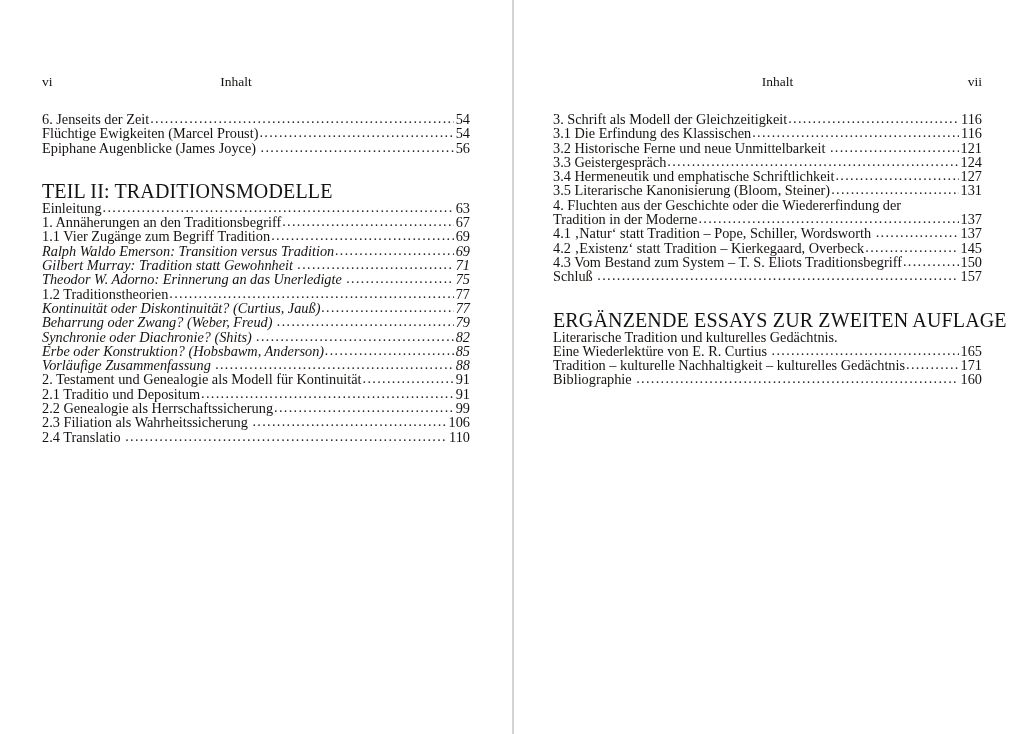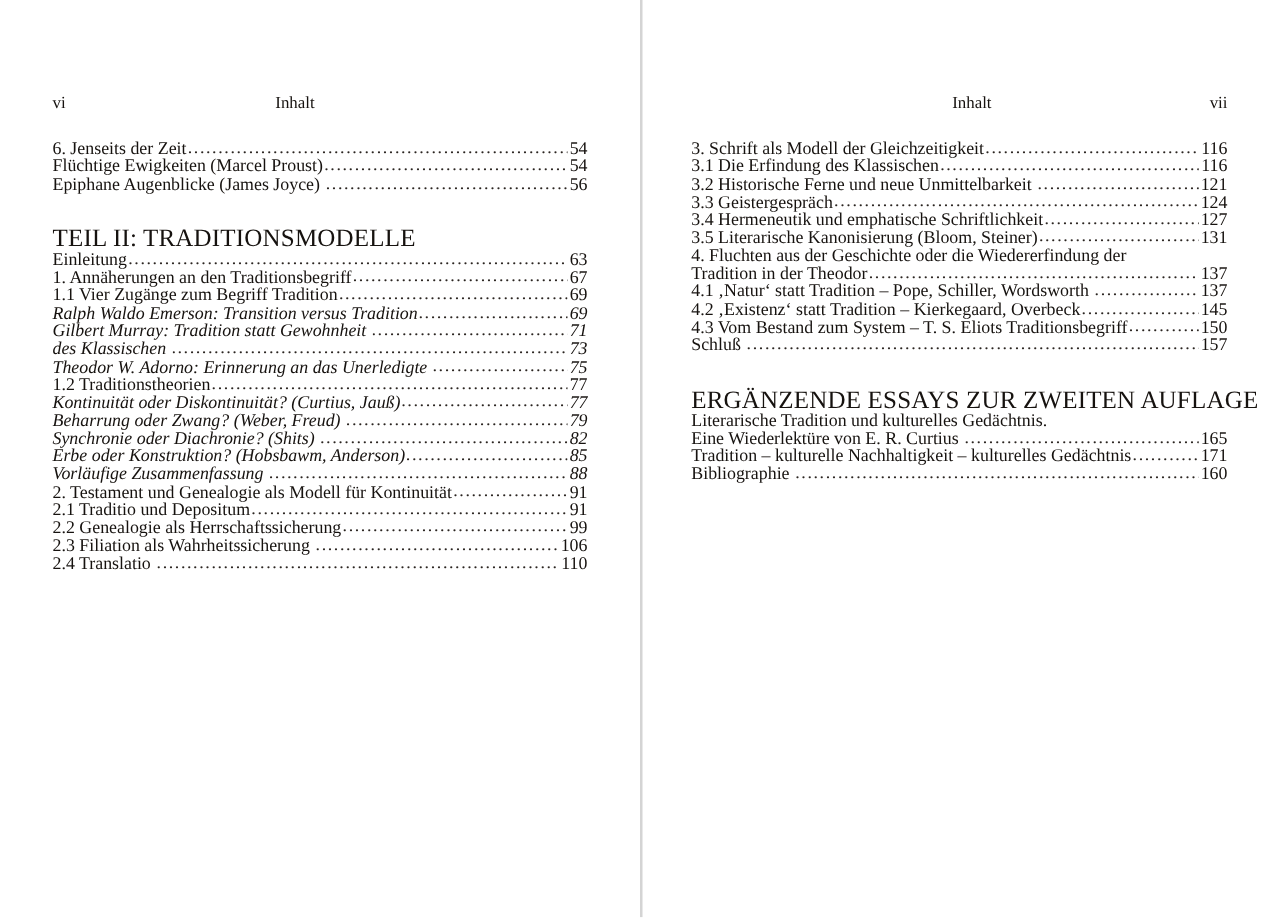--- a/index.html
+++ b/index.html
@@ -199,25 +199,20 @@
             </span>
           </li>
           <li class="lvl2 sp-s entry">
             <span class="entry-row">
               <span class="entry-title">Gilbert Murray: Tradition statt Gewohnheit </span>
               <span class="leader"></span>
               <span class="page-no">71</span>
             </span>
           </li>
           <li class="lvl2 sp-s entry">
-            <span class="entry-row">
-              <span class="entry-title">des Klassischen </span>
-              <span class="leader"></span>
-              <span class="page-no">73</span>
-            </span>
           </li>
           <li class="lvl2 sp-s entry">
             <span class="entry-row">
               <span class="entry-title">Theodor W. Adorno: Erinnerung an das Unerledigte </span>
               <span class="leader"></span>
               <span class="page-no">75</span>
             </span>
           </li>
           <li class="lvl1 sp-xs entry">
             <span class="entry-row">
@@ -345,21 +340,21 @@
           <li class="lvl1 sp-s entry">
             <span class="entry-row">
               <span class="entry-title">3.5 Literarische Kanonisierung (Bloom, Steiner)</span>
               <span class="leader"></span>
               <span class="page-no">131</span>
             </span>
           </li>
           <li class="lvl0 sp-s entry">
             <span class="entry-line1">4. Fluchten aus der Geschichte oder die Wiedererfindung der</span>
             <span class="entry-row">
-              <span class="entry-title">Tradition in der Theodor</span>
+              <span class="entry-title">Tradition in der Moderne</span>
               <span class="leader"></span>
               <span class="page-no">137</span>
             </span>
           </li>
           <li class="lvl1 sp-s entry">
             <span class="entry-row">
               <span class="entry-title">4.1 ‚Natur‘ statt Tradition – Pope, Schiller, Wordsworth </span>
               <span class="leader"></span>
               <span class="page-no">137</span>
             </span>

